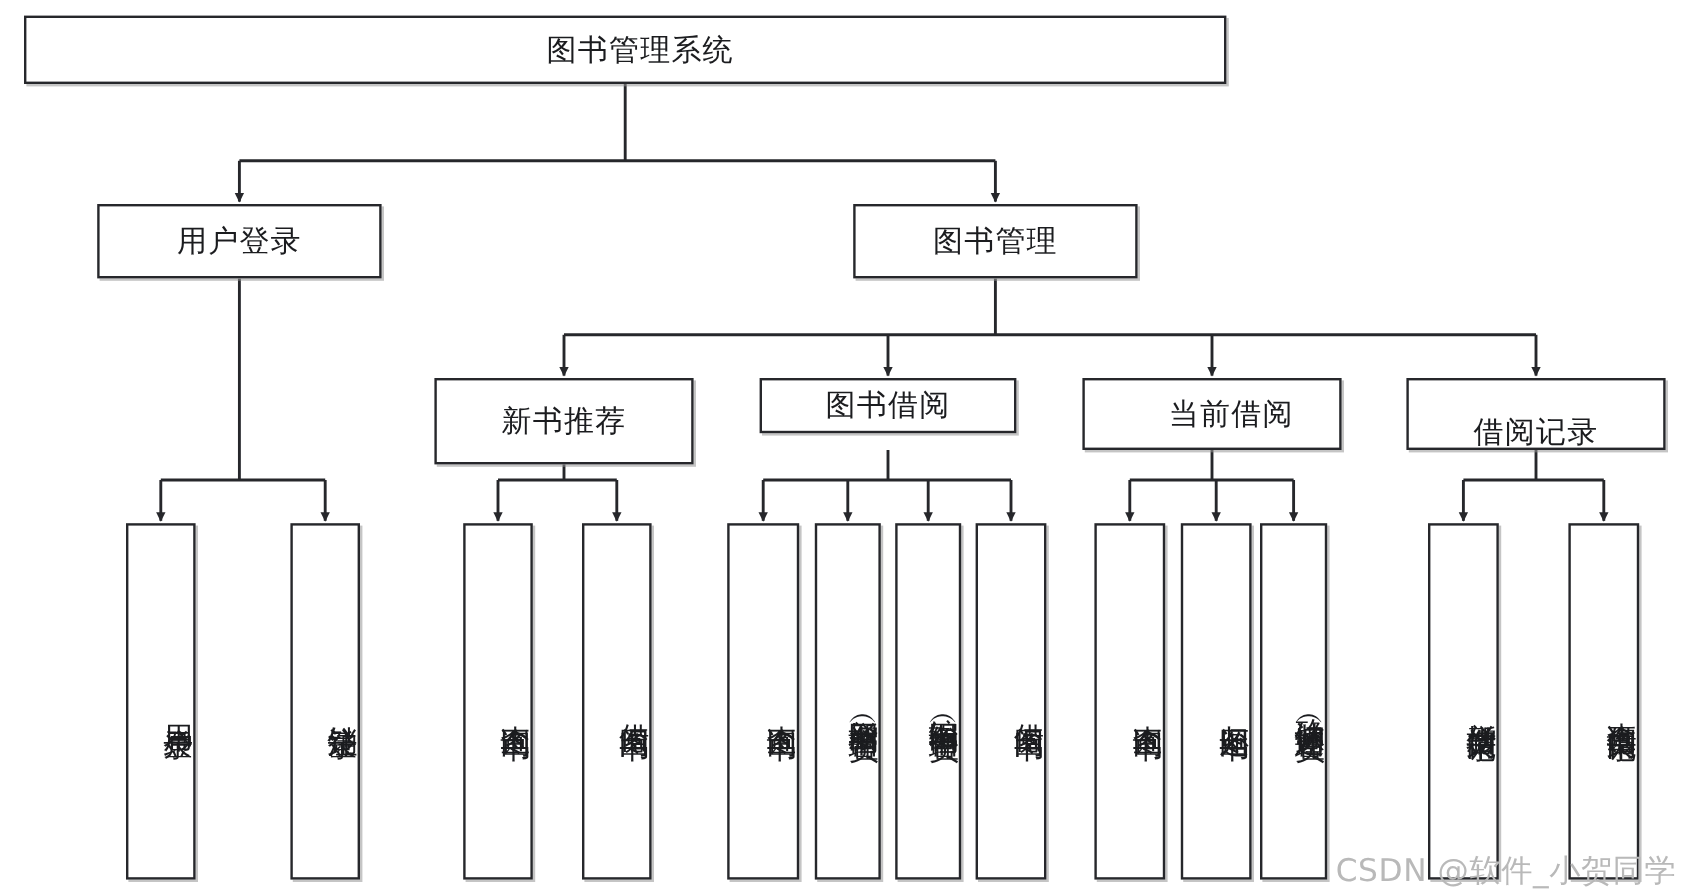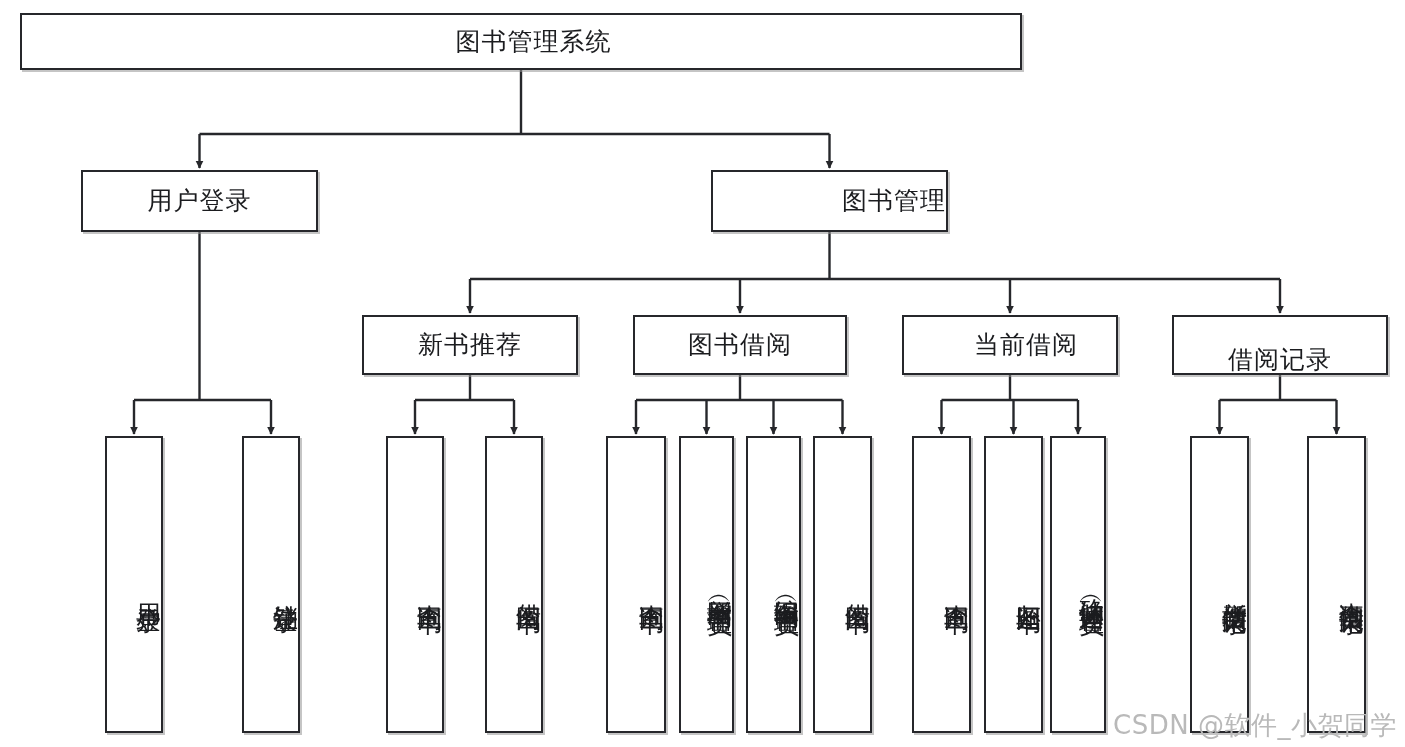--- a/index.html
+++ b/index.html
@@ -115,27 +115,27 @@
       </g>
   </svg>
 
   <div id="nodes-layer">
       <div class="node horizontal" style="left: 20px; top: 13px; width: 1002px; height: 57px; padding-left: 25px;">
         <span>图书管理系统</span>
       </div>
       <div class="node horizontal" style="left: 81px; top: 170px; width: 237px; height: 62px;">
         <span>用户登录</span>
       </div>
-      <div class="node horizontal" style="left: 711px; top: 170px; width: 237px; height: 62px; justify-content: flex-end;">
+      <div class="node horizontal" style="left: 711px; top: 170px; width: 237px; height: 62px;">
         <span>图书管理</span>
       </div>
-      <div class="node horizontal" style="left: 362px; top: 315px; width: 216px; height: 60px;">
+      <div class="node horizontal" style="left: 362px; top: 315px; width: 216px; height: 72px;">
         <span>新书推荐</span>
       </div>
-      <div class="node horizontal" style="left: 633px; top: 315px; width: 214px; height: 60px;">
+      <div class="node horizontal" style="left: 633px; top: 315px; width: 214px; height: 46px;">
         <span>图书借阅</span>
       </div>
       <div class="node horizontal" style="left: 902px; top: 315px; width: 216px; height: 60px; padding-left: 32px;">
         <span>当前借阅</span>
       </div>
       <div class="node horizontal" style="left: 1172px; top: 315px; width: 216px; height: 60px; align-items: flex-end;">
         <span>借阅记录</span>
       </div>
       <div class="node vertical" style="left: 105px; top: 436px; width: 58px; height: 297px;">
         <span class="vtext">用户登录</span>

